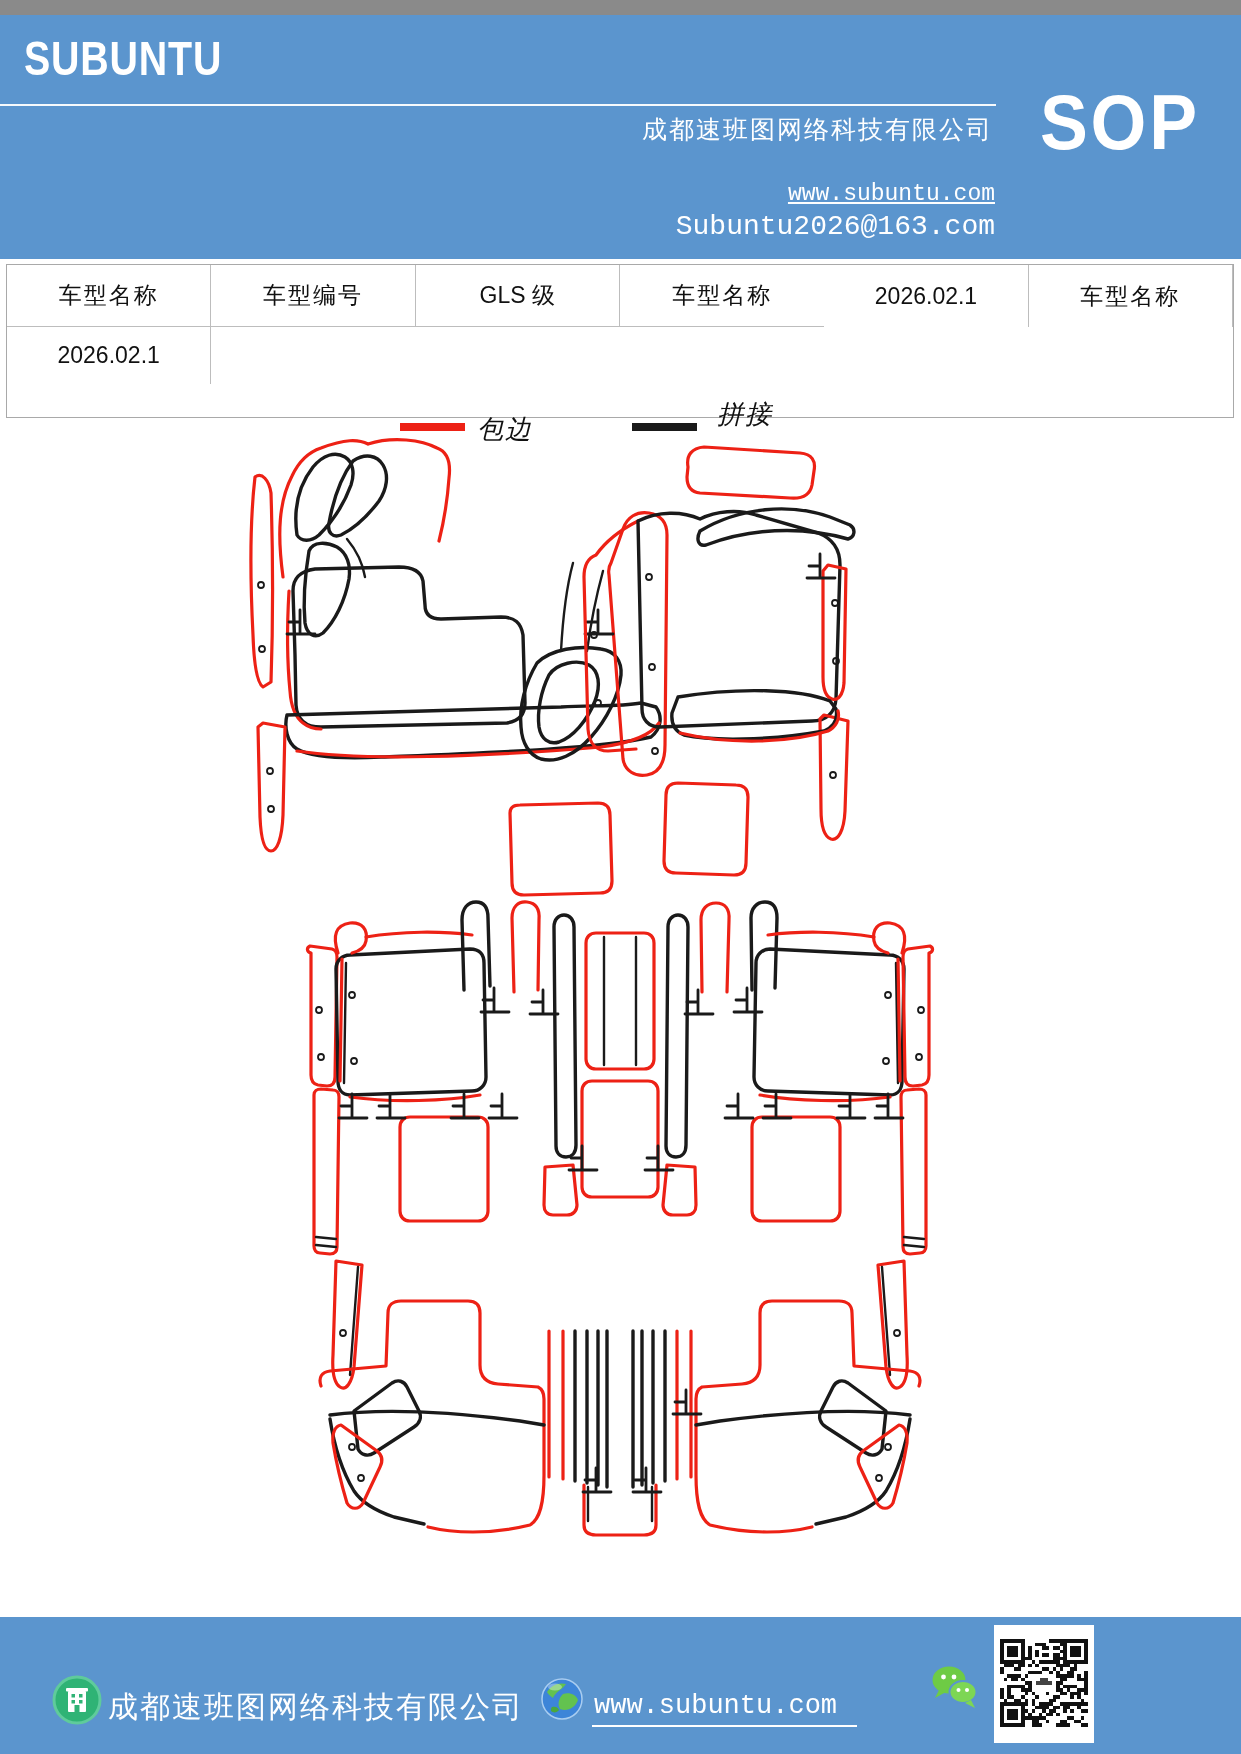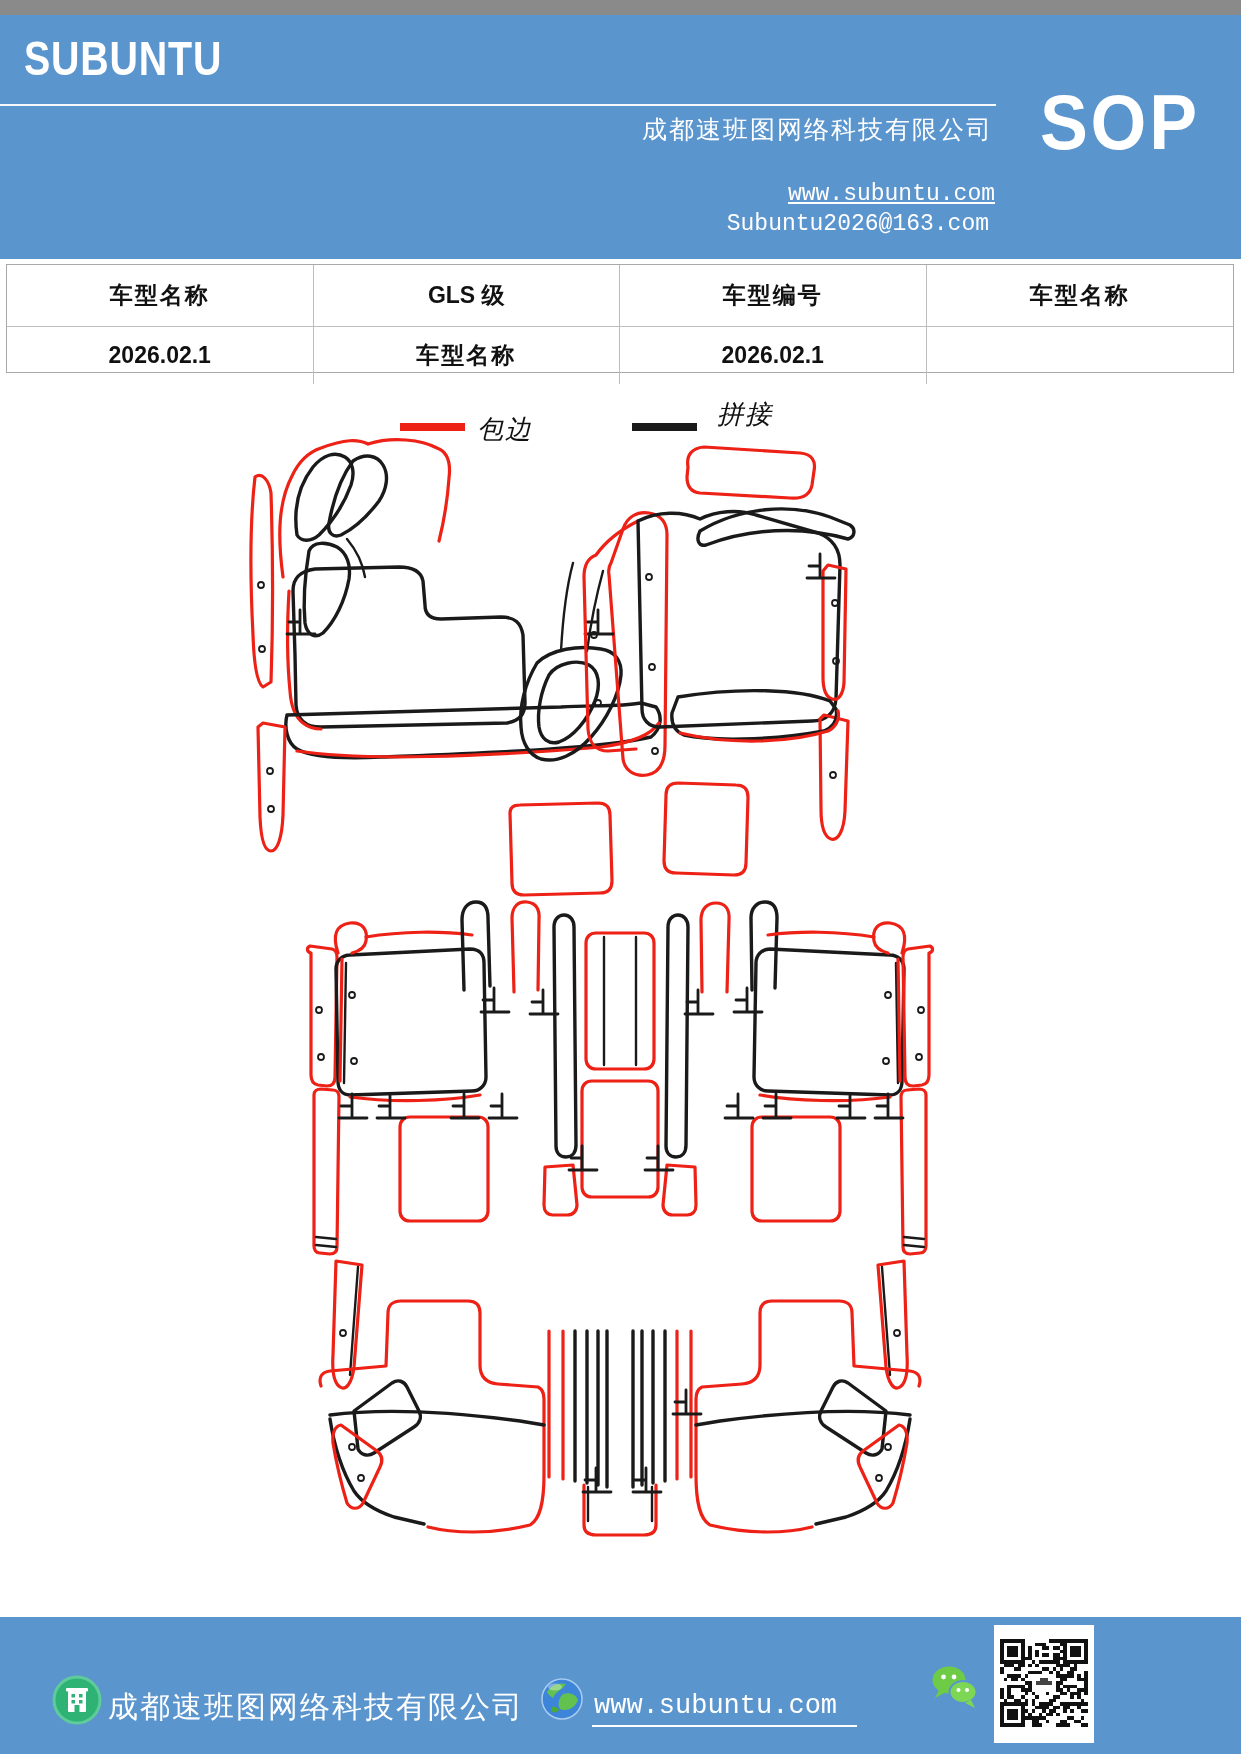--- a/index.html
+++ b/index.html
@@ -32,28 +32,28 @@
   .sop{
     position:absolute;left:1040px;top:62px;color:#fff;font-size:78px;font-weight:700;
     letter-spacing:3px;transform:scaleX(.92);transform-origin:left center;
   }
   .hdr-site{
     position:absolute;right:246px;top:166px;color:#fff;font-size:23px;
     font-family:"Liberation Mono","DejaVu Sans Mono",monospace;
     text-decoration:underline;white-space:nowrap;
   }
   .hdr-mail{
-    position:absolute;right:252px;top:196px;color:#fff;font-size:23px;
+    position:absolute;right:246px;top:196px;color:#fff;font-size:28px;
     font-family:"Liberation Mono","DejaVu Sans Mono",monospace;white-space:nowrap;
   }
   
   .info-table{
-    position:absolute;left:6px;top:249px;width:1228px;height:109px;
-    display:grid;grid-template-columns:repeat(4,1fr);grid-template-rows:62px 57px;
-    border:1px solid #a9a9a9;background:#fff;font-weight:bold;
+    position:absolute;left:6px;top:249px;width:1228px;height:154px;
+    display:grid;grid-template-columns:repeat(6,1fr);grid-template-rows:62px 57px;
+    border:1px solid #a9a9a9;background:#fff;
   }
   .cell{
     display:flex;align-items:center;justify-content:center;
     font-size:23px;color:#111;border-right:1px solid #bdbdbd;border-bottom:1px solid #bdbdbd;
     white-space:nowrap;
   }
   .cell:nth-child(4n){border-right:none;}
   .cell:nth-child(n+5){border-bottom:none;}
   .cell.cjk{font-family:"Liberation Serif","DejaVu Serif",serif;letter-spacing:2px;}
   
@@ -99,22 +99,22 @@
     <div class="logo">SUBUNTU</div>
     <div class="header-line"></div>
     <div class="hdr-company">成都速班图网络科技有限公司</div>
     <div class="sop">SOP</div>
     <div class="hdr-site">www.subuntu.com</div>
     <div class="hdr-mail">Subuntu2026@163.com</div>
   </div>
 
   <div class="info-table">
     <div class="cell cjk">车型名称</div>
+    <div class="cell cjk">车型编号</div>
     <div class="cell">GLS 级</div>
-    <div class="cell cjk">车型编号</div>
     <div class="cell cjk">车型名称</div>
     <div class="cell">2026.02.1</div>
     <div class="cell cjk">车型名称</div>
     <div class="cell">2026.02.1</div>
   </div>
 
   <div>
     <div class="legend-swatch" style="left: 400px; top: 408px; background: rgb(237, 33, 21);"></div>
     <div class="legend-label" style="left:477px;top:397px;">包边</div>
     <div class="legend-swatch" style="left: 632px; top: 408px; background: rgb(26, 26, 26);"></div>

